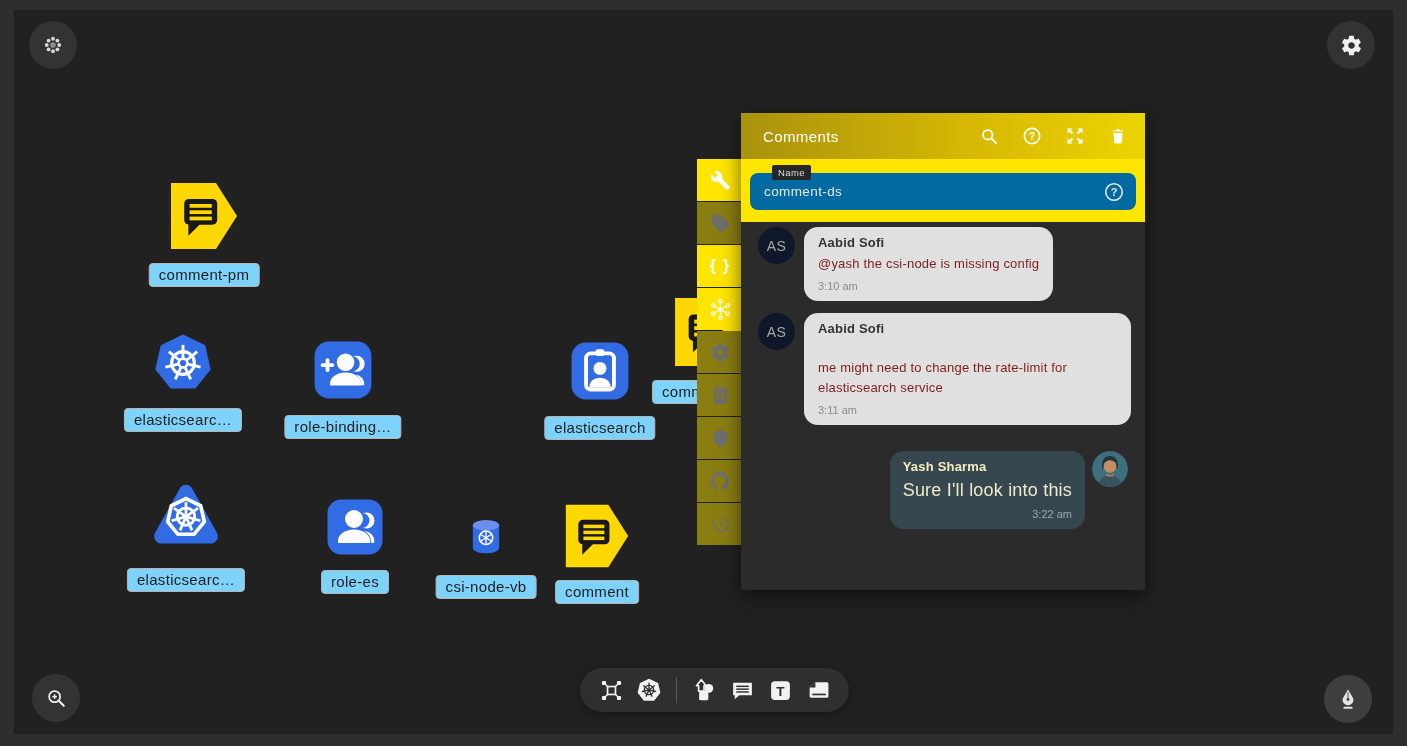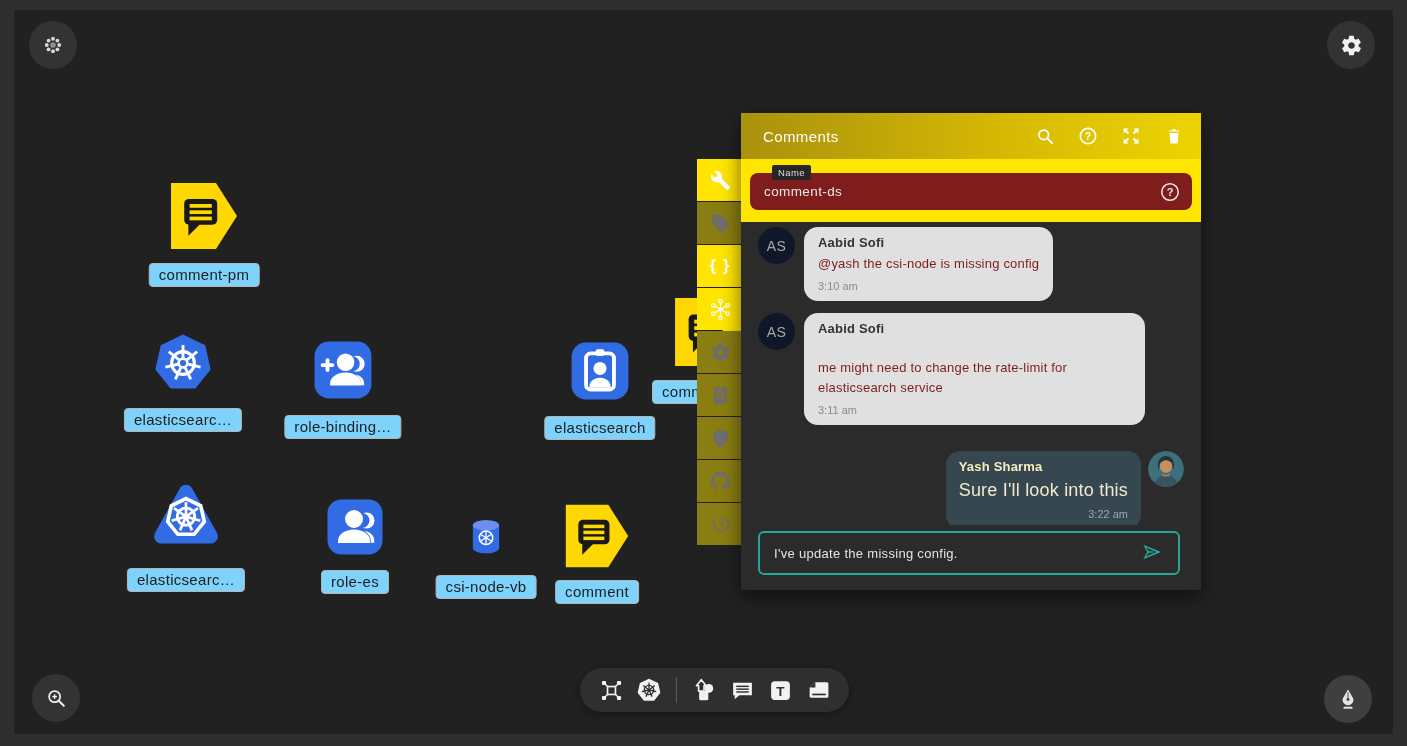--- a/index.html
+++ b/index.html
@@ -20,30 +20,30 @@
   .node-label.centered { transform:translateX(-50%); }
 
   
   .side-toolbar { position:absolute; left:697px; top:159px; width:46px; z-index:5; display:flex; flex-direction:column; gap:1px; }
   .tool-btn { width:46px; height:42px; border:none; display:flex; align-items:center; justify-content:center; cursor:pointer;
     background:#8a7d12; color:#6e6e6e; }
   .tool-btn.active { background:#ffe500; color:#ffffff; }
   .tool-btn .braces { font-size:17px; font-weight:bold; letter-spacing:1px; }
 
   
-  .panel { position:absolute; left:741px; top:113px; width:460px; height:477px; background:#2b2b2b; z-index:6;
+  .panel { position:absolute; left:741px; top:113px; width:404px; height:477px; background:#2b2b2b; z-index:6;
     box-shadow:0 6px 18px rgba(0,0,0,.55); display:flex; flex-direction:column; }
   .panel-header { height:46px; flex:0 0 46px; background:linear-gradient(90deg,#a9920d 0%, #d5b704 55%, #ecd402 100%);
     display:flex; align-items:center; padding:0 16px 0 22px; }
   .panel-title { color:#ffffff; font-size:15px; letter-spacing:.4px; flex:1; }
   .hdr-icons { display:flex; align-items:center; gap:21px; }
   .hdr-btn { background:none; border:none; color:#ffffff; cursor:pointer; width:22px; height:22px; display:flex; align-items:center; justify-content:center; padding:0; }
 
   .name-section { background:#ffe600; padding:14px 9px 12px; position:relative; }
-  .name-input-wrap { position:relative; background:#7f1d1d; border-radius:8px; height:37px; display:flex; align-items:center; }
+  .name-input-wrap { position:relative; background:#0369a1; border-radius:8px; height:37px; display:flex; align-items:center; }
   .name-chip { position:absolute; top:-8px; left:22px; background:#262626; color:#dcdcdc; font-size:9.5px; padding:2px 6px; border-radius:2px; letter-spacing:.4px; }
   .name-input { flex:1; background:transparent; border:none; outline:none; color:#e8e8e8; font-size:13.5px; letter-spacing:.4px; padding:0 14px; font-family:inherit; }
   .name-help { background:none; border:none; color:#e8e8e8; margin-right:11px; cursor:pointer; width:22px; height:22px; padding:0; }
 
   .chat { flex:1; padding:5px 14px 0 17px; display:flex; flex-direction:column; overflow:hidden; }
   .msg-row { display:flex; align-items:flex-start; margin-bottom:12px; }
   .msg-row.right { justify-content:flex-end; margin-top:14px; margin-right:3px; }
   .avatar { width:37px; height:37px; border-radius:50%; background:#0f172a; color:#a8a8a8; font-size:14px;
     display:flex; align-items:center; justify-content:center; flex:0 0 37px; margin-right:9px; letter-spacing:.5px; }
   .bubble { background:#e0e0e0; border-radius:14px; padding:8px 14px 9px; max-width:345px; }
@@ -341,28 +341,20 @@
             <circle cx="18" cy="18" r="18" fill="#3d6f7d"></circle>
             <path d="M10 14c0-6 4-9 8-9s8 3 8 9c0 2-.5 3.5-1 4.5l-1-7-6-2.5-6 2.5-1 7c-.5-1-1-2.5-1-4.5z" fill="#23343c"></path>
             <circle cx="18" cy="15.5" r="6.2" fill="#c98e5f"></circle>
             <path d="M6.5 33c1.5-6 6-8.5 11.5-8.5S28 27 29.5 33a18 18 0 0 1-23 0z" fill="#39535e"></path>
             <path d="M14 21.5c1 1.6 2.4 2.5 4 2.5s3-.9 4-2.5l-1 4h-6l-1-4z" fill="#b57b4e"></path>
           </svg>
         </div>
       </div>
     </div>
 
-    <div class="composer">
-      <input type="text" value="I've update the missing config." style="">
-      <button class="send-btn">
-        <svg width="26" height="22" viewBox="0 0 24 24" fill="currentColor">
-          <path d="M2.5 4 22 12 2.5 20l4.2-8L2.5 4zm5.9 8.7L5.6 17l11-5-11-5 2.8 4.3H13v1.4H8.4z"></path>
-        </svg>
-      </button>
-    </div>
   </div>
 
   <div class="bottom-toolbar">
     <button class="bt-btn">
       <svg width="25" height="25" viewBox="0 0 24 24">
         <rect x="8.2" y="8.2" width="7.6" height="7.6" fill="none" stroke="currentColor" stroke-width="1.6"></rect>
         <g stroke="currentColor" stroke-width="1.4">
           <line x1="5" y1="5" x2="8.2" y2="8.2"></line>
             <line x1="19" y1="5" x2="15.8" y2="8.2"></line>
           <line x1="5" y1="19" x2="8.2" y2="15.8"></line>

